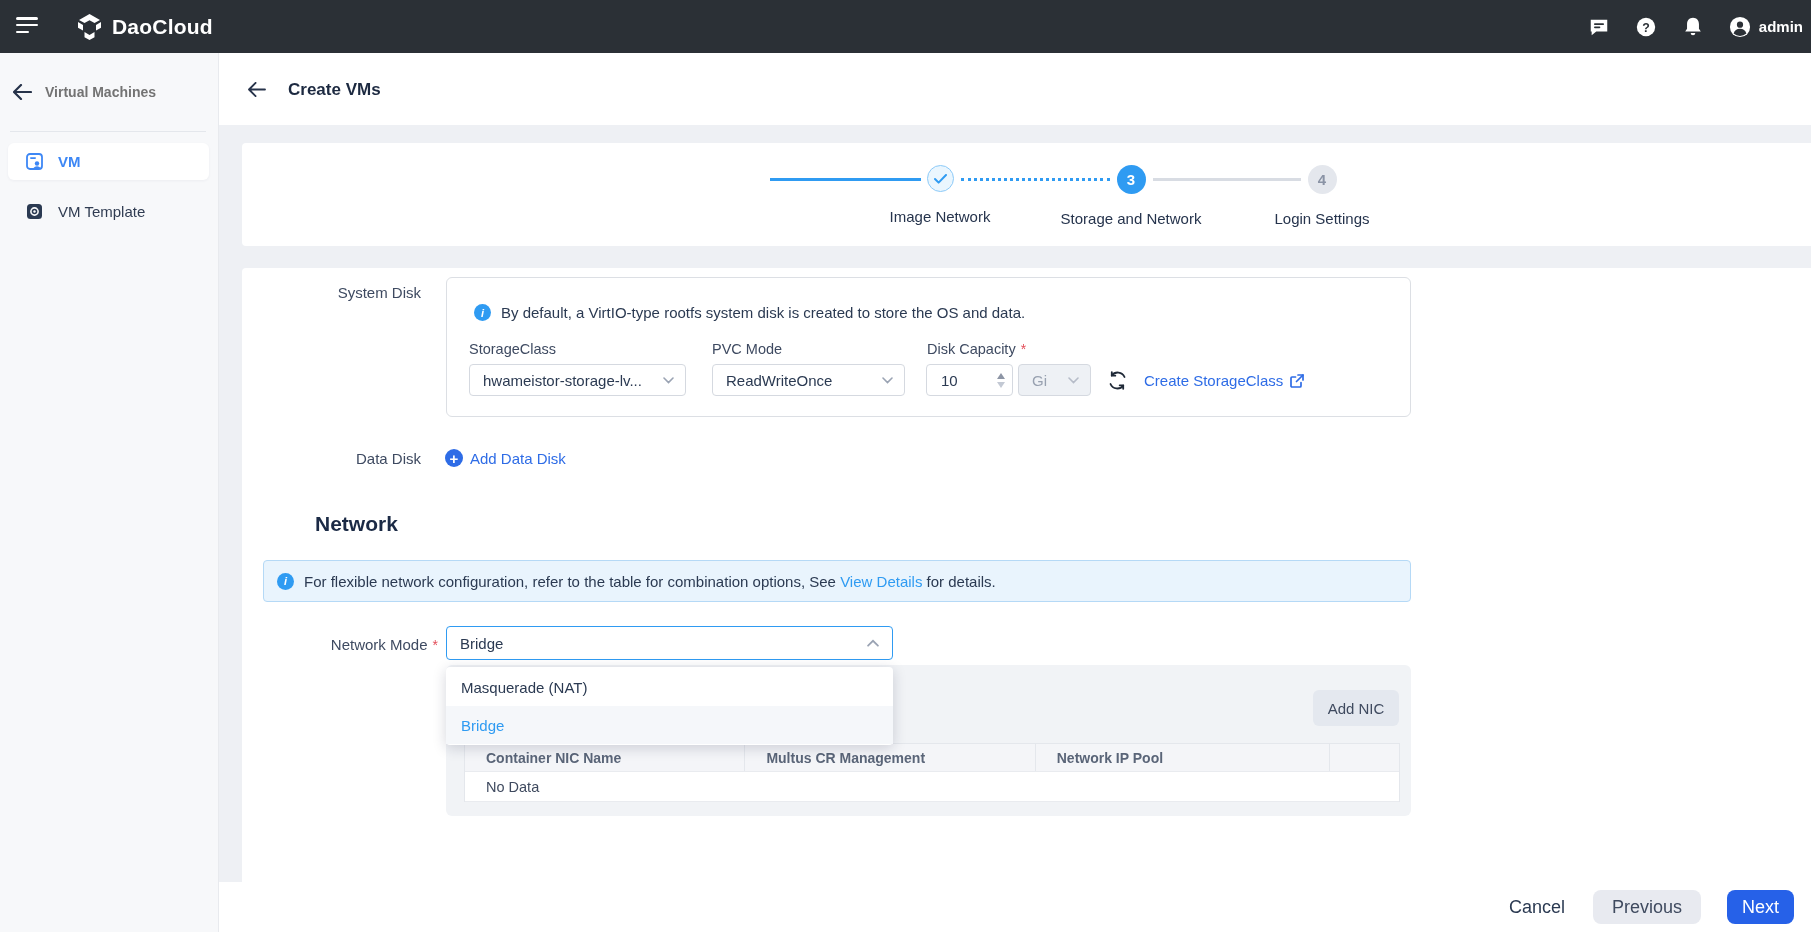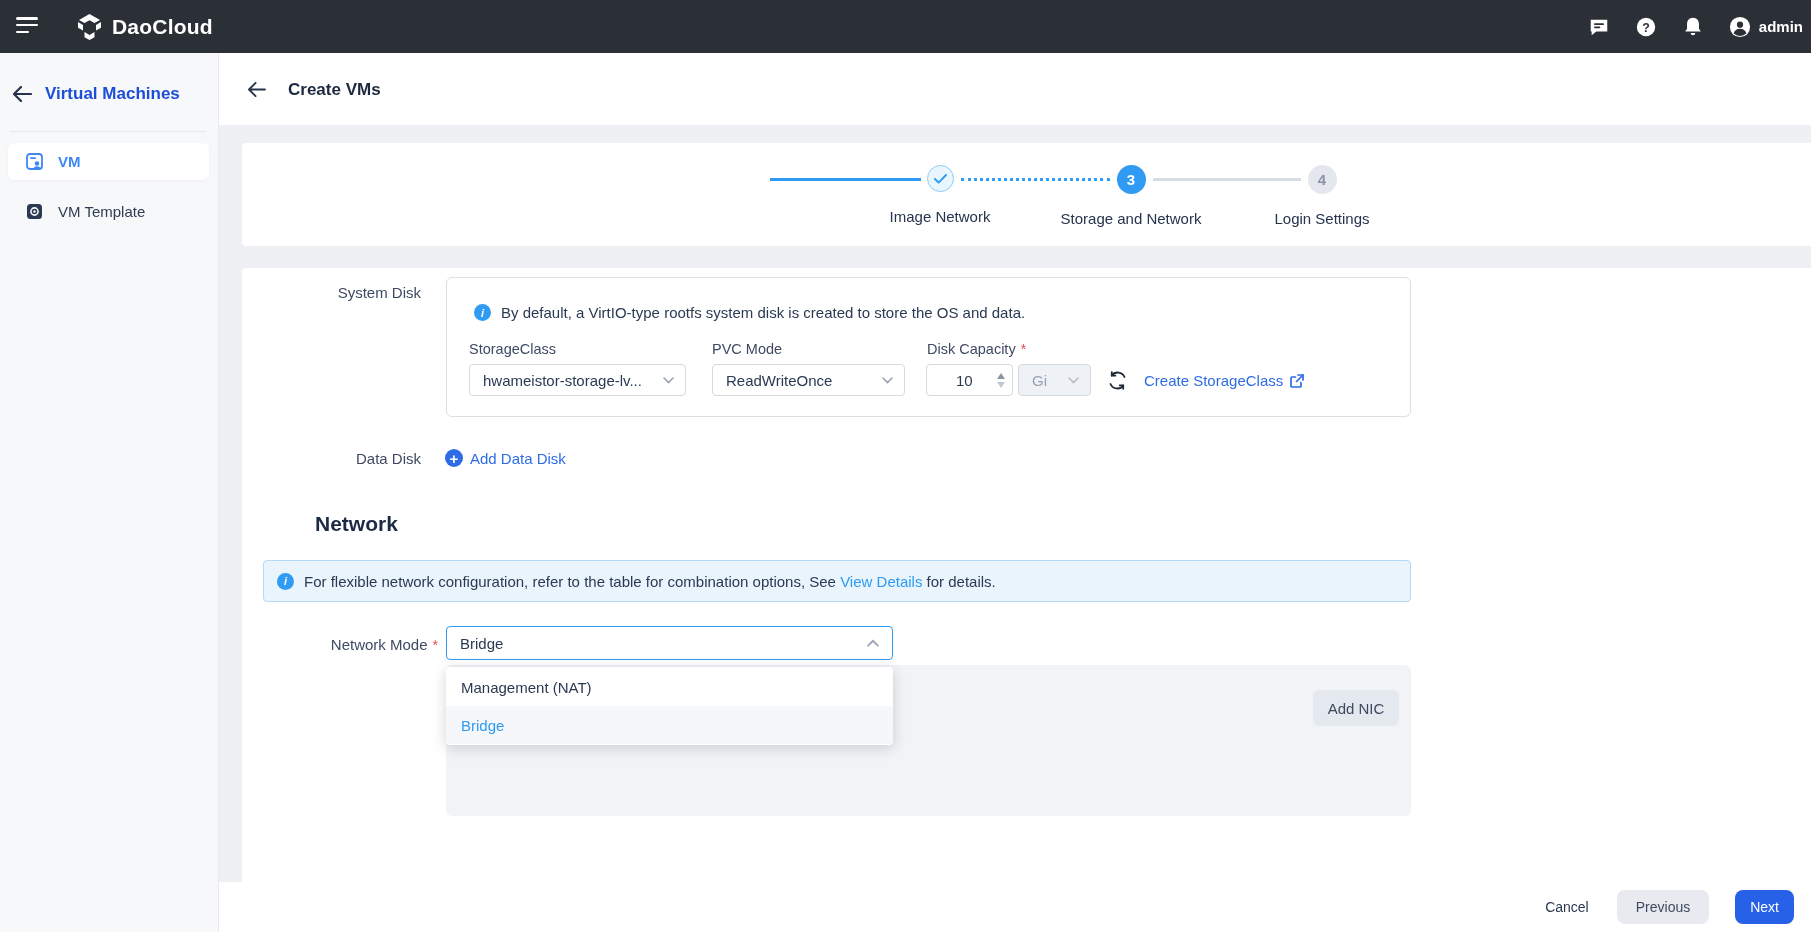--- a/index.html
+++ b/index.html
@@ -20,21 +20,21 @@
   .hamburger span:nth-child(3){ width:13px; }
   .brand { position:absolute; left:76px; top:0; height:53px; display:flex; align-items:center; gap:9px; }
   .brand-name { color:#fff; font-size:21px; font-weight:bold; letter-spacing:.2px; }
   .nav-right { position:absolute; right:8px; top:0; height:53px; display:flex; align-items:center; gap:25px; }
   .nav-icon { width:22px; height:22px; display:flex; align-items:center; justify-content:center; cursor:pointer; }
   .nav-user { display:flex; align-items:center; gap:8px; cursor:pointer; }
   .nav-user-name { color:#fff; font-size:15px; font-weight:bold; }
   
   .sidebar { position:absolute; top:53px; left:0; bottom:0; width:219px; background:#f7f8fa; border-right:1px solid #e8eaee; }
   .sb-head { position:absolute; top:31px; left:13px; display:flex; align-items:center; gap:13px; }
-  .sb-title { font-size:17px; font-weight:bold; color:#1d4ed8; }
+  .sb-title { font-size:14px; font-weight:bold; color:#737373; }
   .sb-divider { position:absolute; top:78px; left:10px; right:12px; height:1px; background:#e4e7ec; }
   .sb-item { position:absolute; left:8px; right:9px; height:37px; border-radius:6px; display:flex; align-items:center; gap:15px; padding-left:18px; cursor:pointer; }
   .sb-item.active { background:#ffffff; box-shadow:0 1px 3px rgba(30,40,70,.05); }
   .sb-item-label { font-size:15px; color:#303c52; }
   .sb-item.active .sb-item-label { color:#3d87f5; font-weight:bold; }
   
   .page-header { position:absolute; top:53px; left:219px; right:0; height:72px; background:#fff; }
   .ph-back { position:absolute; left:26px; top:24px; width:24px; height:24px; display:flex; align-items:center; justify-content:center; cursor:pointer; }
   .ph-title { position:absolute; left:69px; top:27px; font-size:17px; font-weight:bold; color:#1c2940; }
   
@@ -84,21 +84,21 @@
   .dd-option.selected { color:#2f9bf2; background:#f5f7fa; }
   .nic-panel { position:absolute; left:204px; top:397px; width:965px; height:151px; background:#f1f3f6; border-radius:6px; }
   .addnic-btn { position:absolute; right:12px; top:25px; width:86px; height:36px; background:#e4e8ef; border:none; border-radius:6px; font-size:15px; color:#3f4a5f; font-family:inherit; cursor:pointer; }
   .nic-table { position:absolute; left:18px; top:78px; width:936px; border:1px solid #e4e7ec; border-bottom:none; }
   .nic-thead { display:flex; height:27px; background:#f4f5f8; }
   .nic-th { font-size:14px; font-weight:bold; color:#5a6578; padding-left:21px; display:flex; align-items:center; border-right:1px solid #e4e7ec; }
   .nic-th:last-child { border-right:none; }
   .nic-empty-row { height:31px; background:#fff; display:flex; align-items:center; padding-left:21px; font-size:14.5px; color:#3f4a5f; border-top:1px solid #e9ebef; border-bottom:1px solid #e9ebef; }
   
   .footer { position:absolute; left:219px; right:0; bottom:0; height:50px; background:#fff; display:flex; align-items:center; justify-content:flex-end; gap:26px; padding-right:17px; }
-  .btn { height:34px; border:none; border-radius:8px; font-size:14px; font-family:inherit; cursor:pointer; }
+  .btn { height:34px; border:none; border-radius:8px; font-size:18px; font-family:inherit; cursor:pointer; }
   .btn-text { background:transparent; color:#2b3a52; padding:0 2px; }
   .btn-gray { background:#e8eaf0; color:#3f4a5f; padding:0 19px; }
   .btn-blue { background:#2661e8; color:#fff; padding:0 15px; }
   svg { display:block; }
 </style>
 </head>
 <body>
 
 <div class="navbar">
   <div class="hamburger">
@@ -236,21 +236,21 @@
       </span>
     </div>
     <div class="control" style="left:265px; width:193px;">
       <span class="val">ReadWriteOnce</span>
       <span class="chev">
         <svg width="11" height="7" viewBox="0 0 11 7" fill="none" stroke="#9aa3b3" stroke-width="1.6" stroke-linecap="round">
             <path d="M1 1l4.5 4.5L10 1"></path>
           </svg>
       </span>
     </div>
-    <div class="control num-input" style="left:479px; width:87px; padding-left:16px;">
+    <div class="control num-input" style="left:479px; width:87px; padding-left:1px;">
       <span class="val">10</span>
       <span class="spinner">
           <i class="up"></i>
           <i class="down"></i>
         </span>
     </div>
     <div class="control unit-select" style="left:571px; width:73px;">
       <span class="val">Gi</span>
       <span class="chev">
         <svg width="11" height="7" viewBox="0 0 11 7" fill="none" stroke="#b6bcc8" stroke-width="1.6" stroke-linecap="round">
@@ -292,33 +292,42 @@
       <span>For flexible network configuration, refer to the table for combination options, See </span><a>View Details</a><span> for details.</span>
     </span>
   </div>
 
   <div class="nm-label">
     <span>Network Mode</span><span class="req">*</span>
   </div>
 
   <div class="nic-panel">
     <button class="addnic-btn">Add NIC</button>
+    <div class="nic-table">
+      <div class="nic-thead">
+        <div class="nic-th" style="width:281px;">Container NIC Name</div>
+        <div class="nic-th" style="width:291px;">Multus CR Management</div>
+        <div class="nic-th" style="width:295px;">Network IP Pool</div>
+        <div class="nic-th" style="width:69px;"></div>
+      </div>
+      <div class="nic-empty-row">No Data</div>
+    </div>
   </div>
 
   <div class="nm-select">
     <span class="val">Bridge</span>
     <span class="chev">
       <svg width="12" height="8" viewBox="0 0 11 7" fill="none" stroke="#9aa3b3" stroke-width="1.6" stroke-linecap="round">
           <path d="M1 6l4.5-4.5L10 6"></path>
         </svg>
     </span>
   </div>
 
   <div class="dropdown">
-    <div class="dd-option">Management (NAT)</div>
+    <div class="dd-option">Masquerade (NAT)</div>
     <div class="dd-option selected">Bridge</div>
   </div>
 
 </div>
 
 <div class="footer">
   <button class="btn btn-text">Cancel</button>
   <button class="btn btn-gray">Previous</button>
   <button class="btn btn-blue">Next</button>
 </div>

